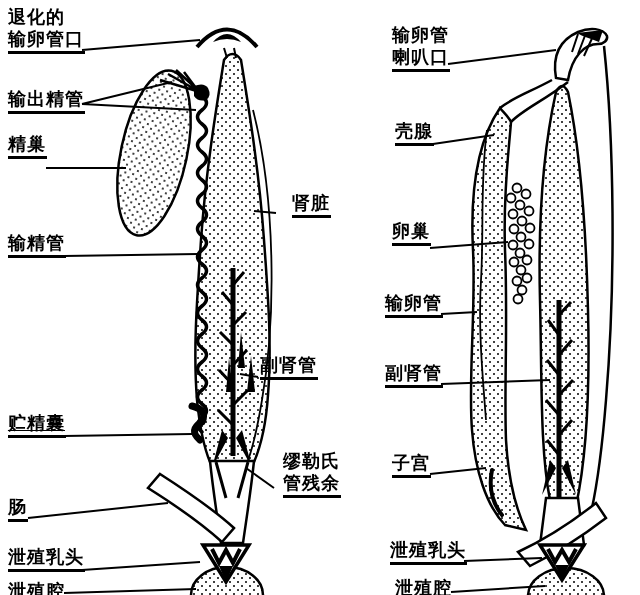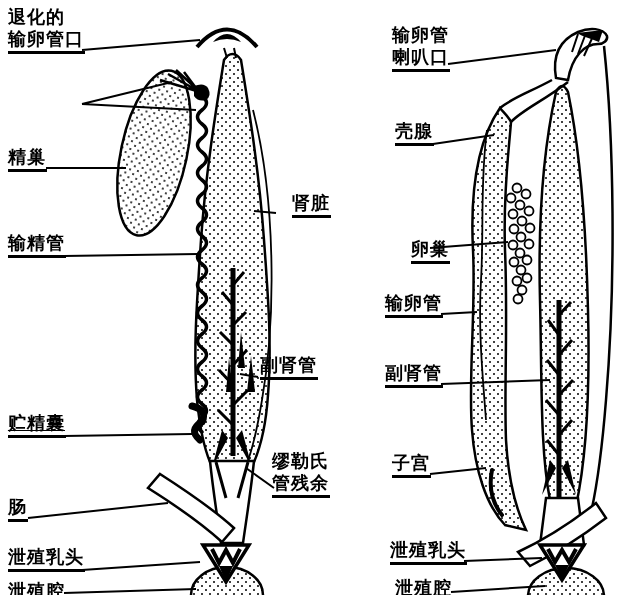--- a/index.html
+++ b/index.html
@@ -178,34 +178,35 @@
       <path d="M 441 314 L 477 312"></path>
       <path d="M 441 384 L 550 380"></path>
       <path d="M 430 474 L 486 468"></path>
       <path d="M 464 561 L 542 558"></path>
       <path d="M 451 592 L 545 586"></path>
     </g>
   </svg>
 
   <div class="lbl" style="left:8px;top:6px;">退化的
 输卵管口</div>
-  <div class="lbl" style="left:8px;top:146px;">精巢</div>
+  <div class="lbl" style="left:8px;top:88px;">输出精管</div>
+  <div class="lbl" style="left:8px;top:133px;">精巢</div>
   <div class="lbl" style="left:8px;top:232px;text-align:center;">输精管</div>
   <div class="lbl" style="left:292px;top:192px;">肾脏</div>
   <div class="lbl" style="left:260px;top:354px;">副肾管</div>
   <div class="lbl" style="left:8px;top:412px;text-decoration:underline;">贮精囊</div>
-  <div class="lbl" style="left:272px;top:450px;">缪勒氏
+  <div class="lbl" style="left:283px;top:450px;">缪勒氏
 管残余</div>
   <div class="lbl" style="left:8px;top:496px;">肠</div>
   <div class="lbl" style="left:8px;top:546px;">泄殖乳头</div>
   <div class="lbl" style="left:8px;top:580px;">泄殖腔</div>
 
   <div class="lbl" style="left:392px;top:24px;">输卵管
 喇叭口</div>
   <div class="lbl" style="left:395px;top:120px;">壳腺</div>
-  <div class="lbl" style="left:392px;top:238px;margin-left:19px;">卵巢</div>
+  <div class="lbl" style="left:392px;top:220px;">卵巢</div>
   <div class="lbl" style="left:385px;top:292px;">输卵管</div>
   <div class="lbl" style="left:385px;top:362px;">副肾管</div>
   <div class="lbl" style="left:392px;top:452px;">子宫</div>
   <div class="lbl" style="left:390px;top:539px;">泄殖乳头</div>
   <div class="lbl" style="left:395px;top:577px;">泄殖腔</div>
 
 </div>
 
 </body></html>

